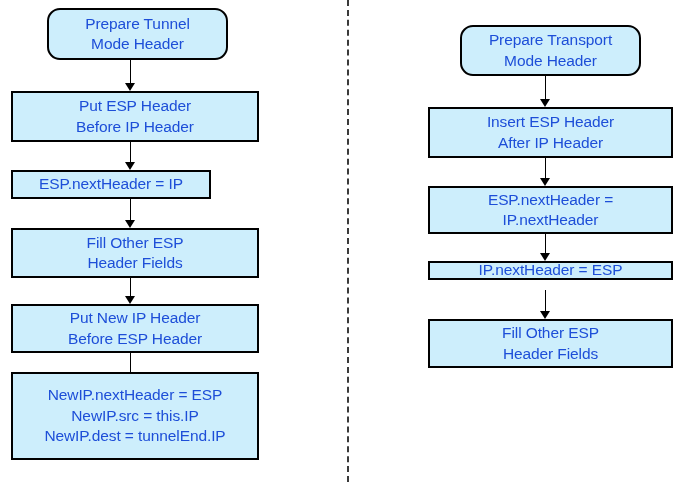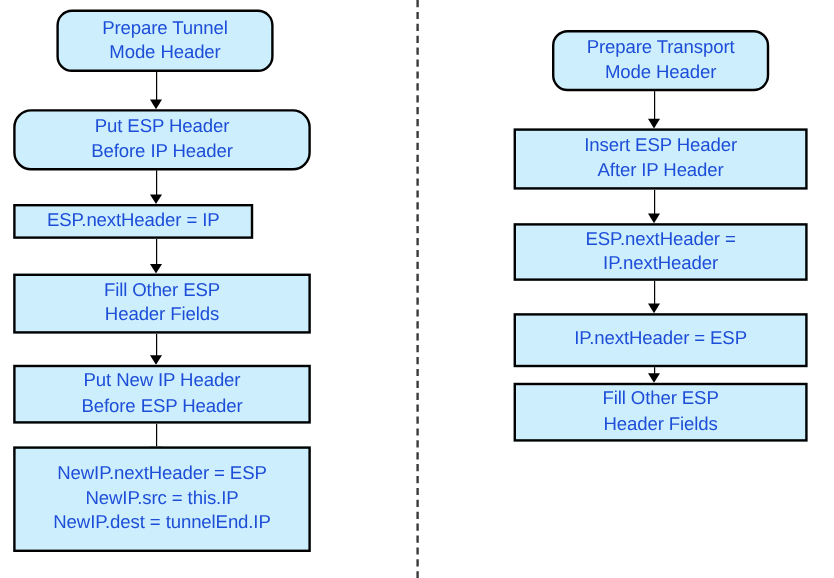--- a/index.html
+++ b/index.html
@@ -90,21 +90,21 @@
       <div class="connector" style="left: 125px; top: 278px; height: 26px;">
         <div class="stem" style="height: 19px;"></div>
         <div class="head" style="top: 18px;"></div>
       </div>
       <div class="connector" style="left: 125px; top: 353px; height: 27px;">
         <div class="stem" style="height: 20px;"></div>
         <div class="head" style="top: 19px;"></div>
       </div>
       <div class="node rounded" style="left: 47px; top: 8px; width: 181px; height: 52px;"><span class="node-label">Prepare Tunnel
 Mode Header</span></div>
-      <div class="node" style="left: 11px; top: 91px; width: 248px; height: 51px; border-radius: 15px;"><span class="node-label">Put ESP Header
+      <div class="node" style="left: 11px; top: 91px; width: 248px; height: 51px;"><span class="node-label">Put ESP Header
 Before IP Header</span></div>
       <div class="node" style="left: 11px; top: 170px; width: 200px; height: 29px;"><span class="node-label">ESP.nextHeader = IP</span></div>
       <div class="node" style="left: 11px; top: 228px; width: 248px; height: 50px;"><span class="node-label">Fill Other ESP
 Header Fields</span></div>
       <div class="node" style="left: 11px; top: 304px; width: 248px; height: 49px;"><span class="node-label">Put New IP Header
 Before ESP Header</span></div>
       <div class="node" style="left: 11px; top: 372px; width: 248px; height: 88px;"><span class="node-label">NewIP.nextHeader = ESP
 NewIP.src = this.IP
 NewIP.dest = tunnelEnd.IP</span></div>
     </div>
@@ -124,18 +124,18 @@
       <div class="connector" style="left: 540px; top: 274px; height: 29px;">
         <div class="stem" style="height: 22px;"></div>
         <div class="head" style="top: 21px;"></div>
       </div>
       <div class="node rounded" style="left: 460px; top: 9px; width: 181px; height: 51px;"><span class="node-label">Prepare Transport
 Mode Header</span></div>
       <div class="node" style="left: 428px; top: 170px; width: 245px; height: 48px;"><span class="node-label">ESP.nextHeader =
 IP.nextHeader</span></div>
       <div class="node" style="left: 428px; top: 91px; width: 245px; height: 51px;"><span class="node-label">Insert ESP Header
 After IP Header</span></div>
-      <div class="node" style="left: 428px; top: 245px; width: 245px; height: 45px;"><span class="node-label">IP.nextHeader = ESP</span></div>
+      <div class="node" style="left: 428px; top: 245px; width: 245px; height: 19px;"><span class="node-label">IP.nextHeader = ESP</span></div>
       <div class="node" style="left: 428px; top: 303px; width: 245px; height: 49px;"><span class="node-label">Fill Other ESP
 Header Fields</span></div>
     </div>
     <div class="divider" style="left: 347px; top: 0px; height: 482px;"></div>
   </div>
 
 </body></html>

